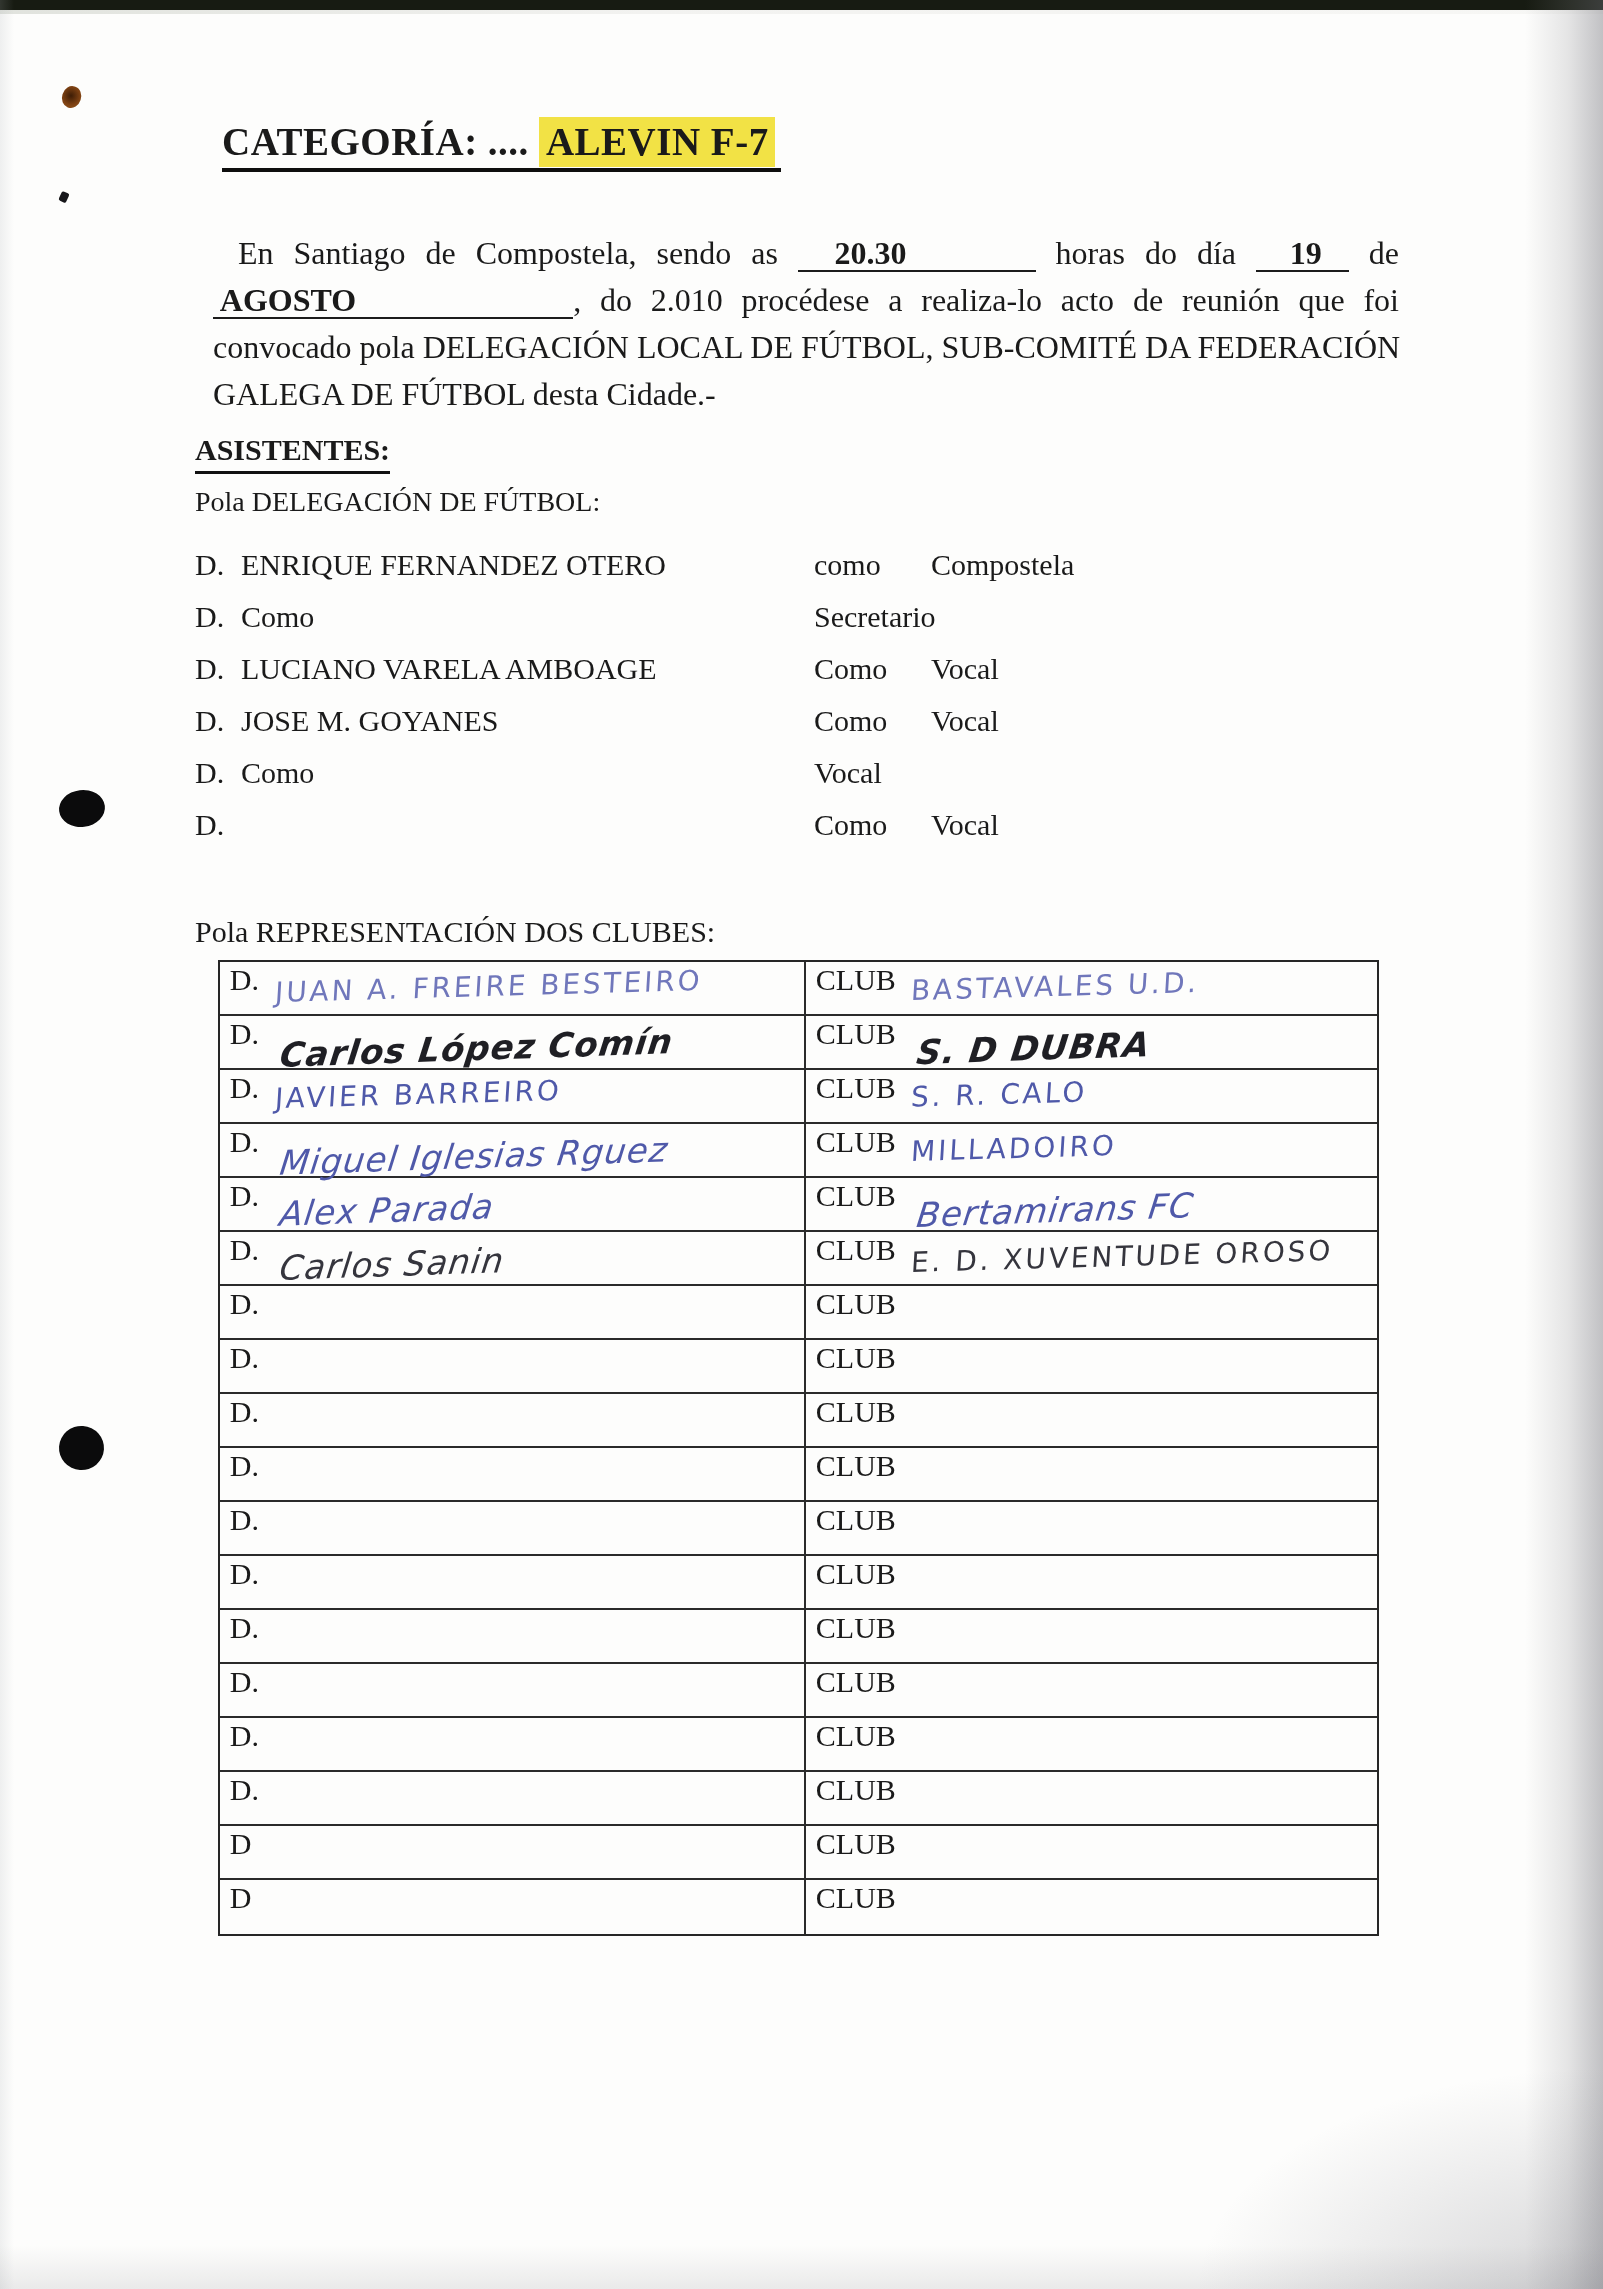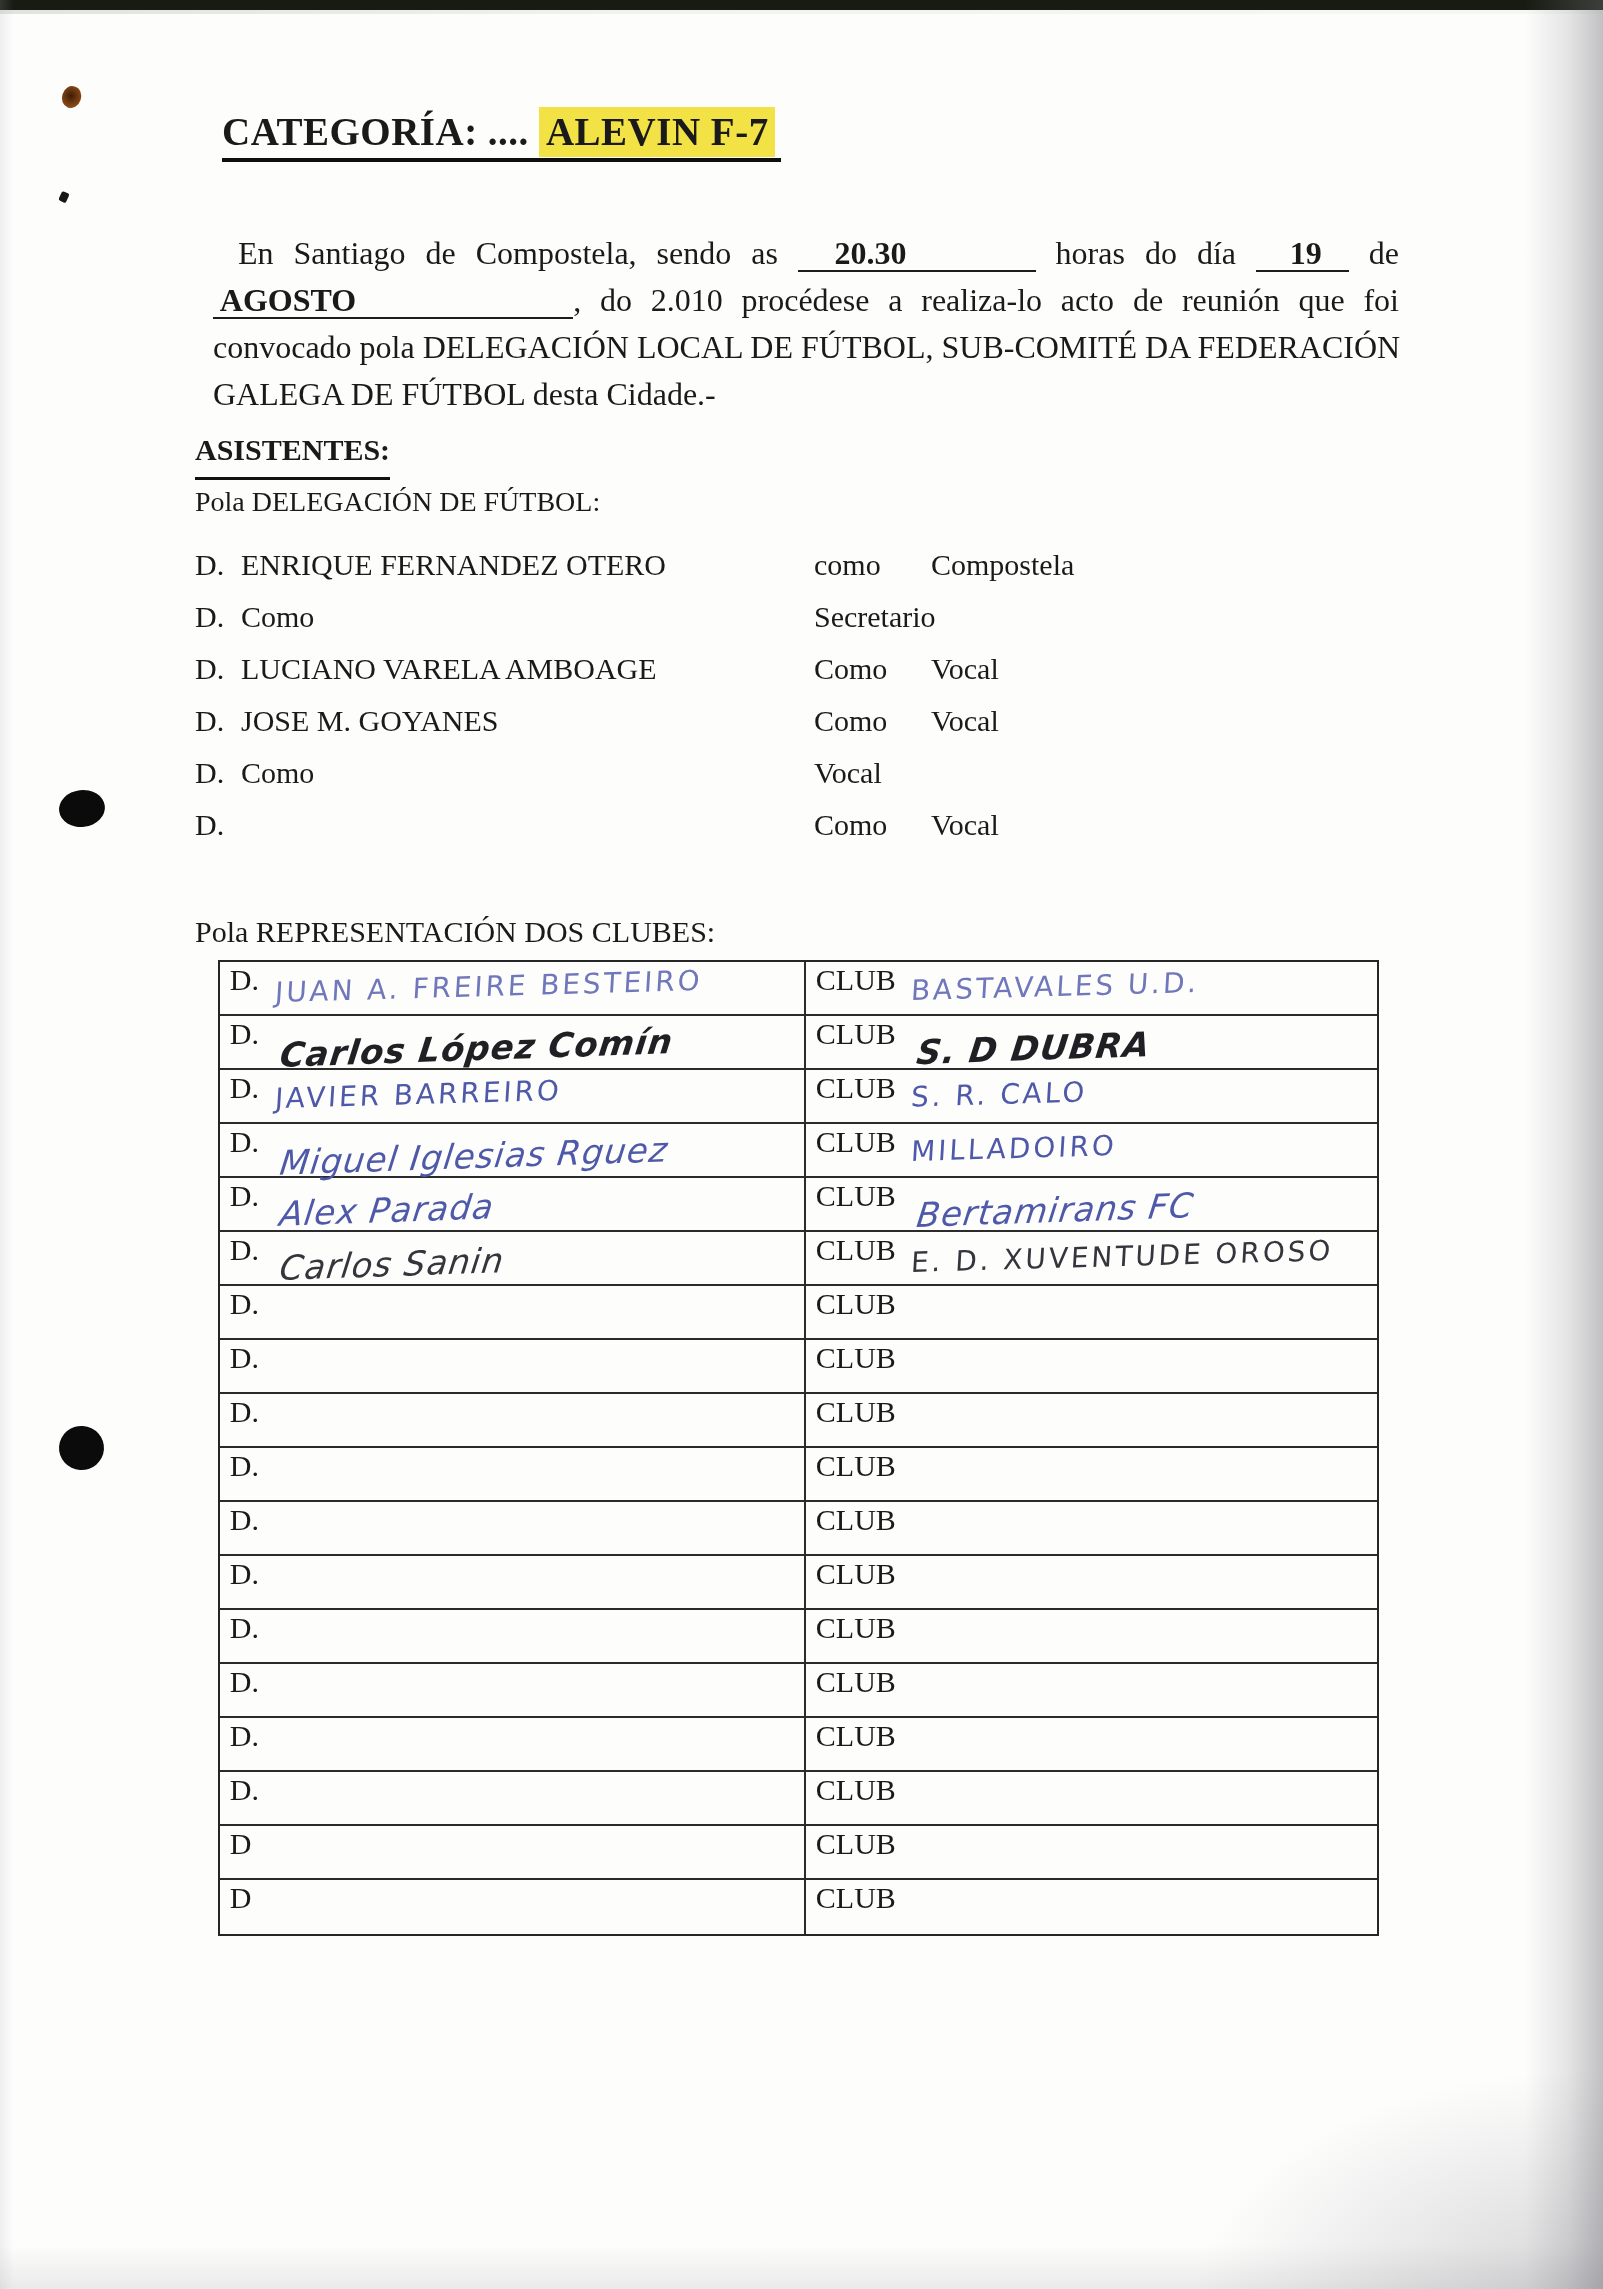--- a/index.html
+++ b/index.html
@@ -21,38 +21,38 @@
   .left-edge{position:absolute;left:0;top:0;width:13.7px;height:100%;
     background:linear-gradient(to right, rgba(170,175,180,.18), rgba(170,175,180,0));}
   .punch{position:absolute;background:#0b0b0c;border-radius:50%;}
   .punch-top{left:59px;top:790px;width:46px;height:37px;transform:rotate(-7deg);}
   .punch-bottom{left:59px;top:1426px;width:45px;height:44px;transform:rotate(4deg);}
   .stain{position:absolute;left:62px;top:86px;width:18.5px;height:22.4px;border-radius:50%;
     background:radial-gradient(circle at 45% 45%, #3d1d06 0%, #7c4012 55%, #9a5a1e 100%);transform:rotate(18deg);}
   .speck{position:absolute;left:60px;top:192px;width:7.8px;height:9.8px;background:#17171a;border-radius:2px;transform:rotate(25deg);}
 
   
-  .title-block{position:absolute;left:222px;top:109px;}
+  .title-block{position:absolute;left:222px;top:119px;}
   .title-line{display:inline-block;font-weight:bold;font-size:39px;letter-spacing:0.5px;
     border-bottom:4.9px solid #0e0e0e;padding:0 5.9px 2.9px 0;line-height:1.18;white-space:nowrap;}
   .title-block .row{display:block;}
   .hl{background:var(--hl-color,#f2e245);padding:2.9px 6.8px 3.9px 6.8px;}
 
   
   .intro{position:absolute;left:195px;top:234px;width:1186px;font-size:32px;margin-left:18px;}
   .intro .line{height:47px;line-height:39px;text-align:justify;text-align-last:justify;white-space:nowrap;}
   .intro .line.last{text-align-last:left;}
   .intro .line.first{text-indent:25px;}
   .ul{display:inline-block;border-bottom:2.4px solid #1c1c1c;line-height:33px;vertical-align:baseline;}
   .sp{display:inline-block;height:1px;}
   b{font-weight:bold;}
 
   
   .asistentes{position:absolute;left:195px;top:433px;font-size:30px;font-weight:bold;}
-  .asistentes span{display:inline-block;border-bottom:3.4px solid #111;padding-bottom:10px;}
+  .asistentes span{display:inline-block;border-bottom:3.4px solid #111;padding-bottom:4px;}
   .delegacion{position:absolute;left:195px;top:486px;font-size:28px;}
   .clubs-heading{position:absolute;left:195px;top:915px;font-size:30px;}
 
   
   .attendees{position:absolute;left:195px;top:548px;font-size:30px;}
   .attendee-row{display:grid;grid-template-columns:46px 573px 117px auto;height:52px;align-items:baseline;}
   .a-d,.a-name,.a-como,.a-role{white-space:nowrap;}
 
   
   .club-table{position:absolute;left:218px;top:960px;width:1161px;border:2.9px solid #262626;box-sizing:border-box;}

